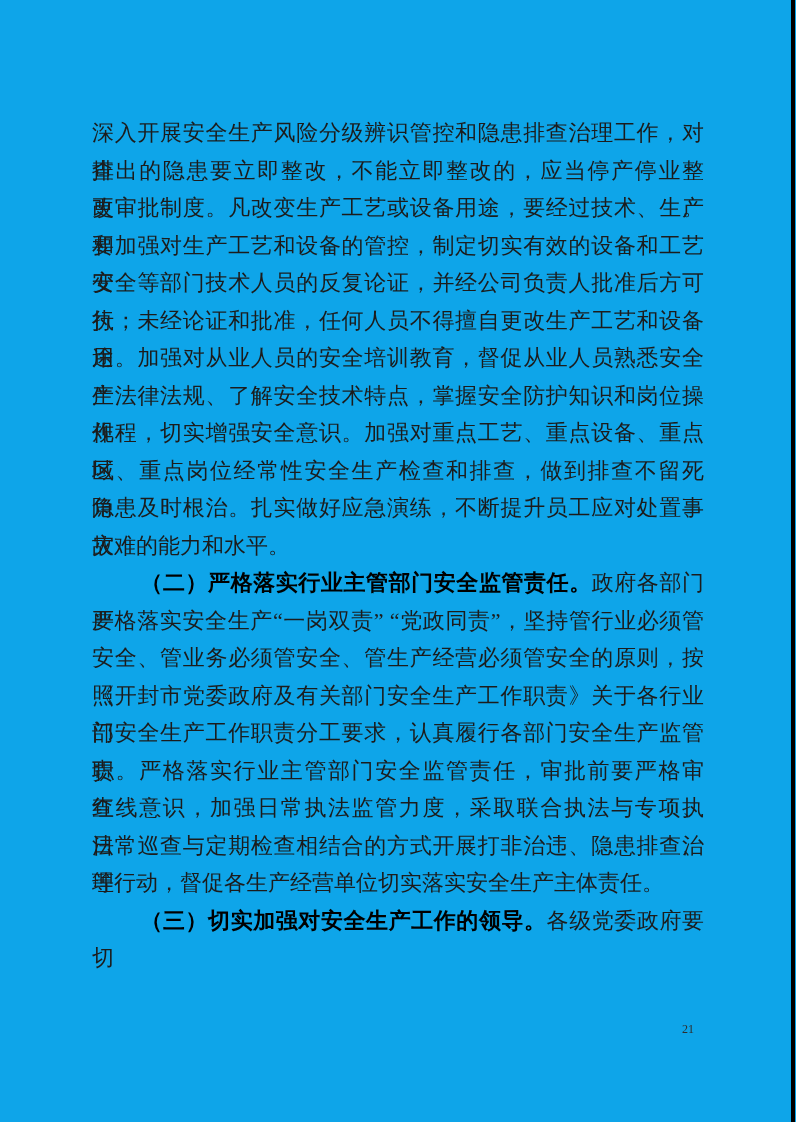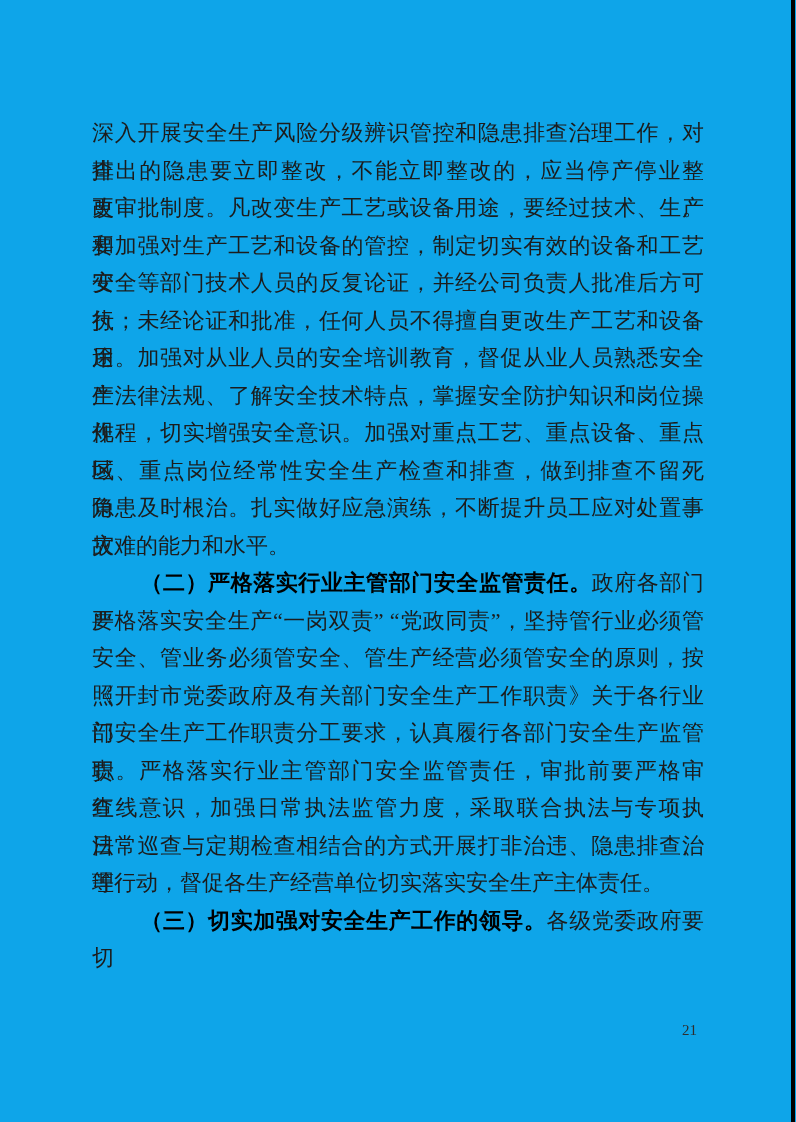--- a/index.html
+++ b/index.html
@@ -39,21 +39,21 @@
   .seg { font-weight: normal; }
   .seg.bold {
     font-weight: bold;
     color: #000000;
     margin-top: 28px;
   }
   .page-number {
     position: absolute;
     top: 1022px;
     left: 682px;
-    font-size: 15px;
+    font-size: 12px;
     color: #2e2e2e;
   }
   .edge-bar {
     position: absolute;
     top: 0;
     right: 1px;
     width: 4px;
     height: 1122px;
     background: #000000;
   }

